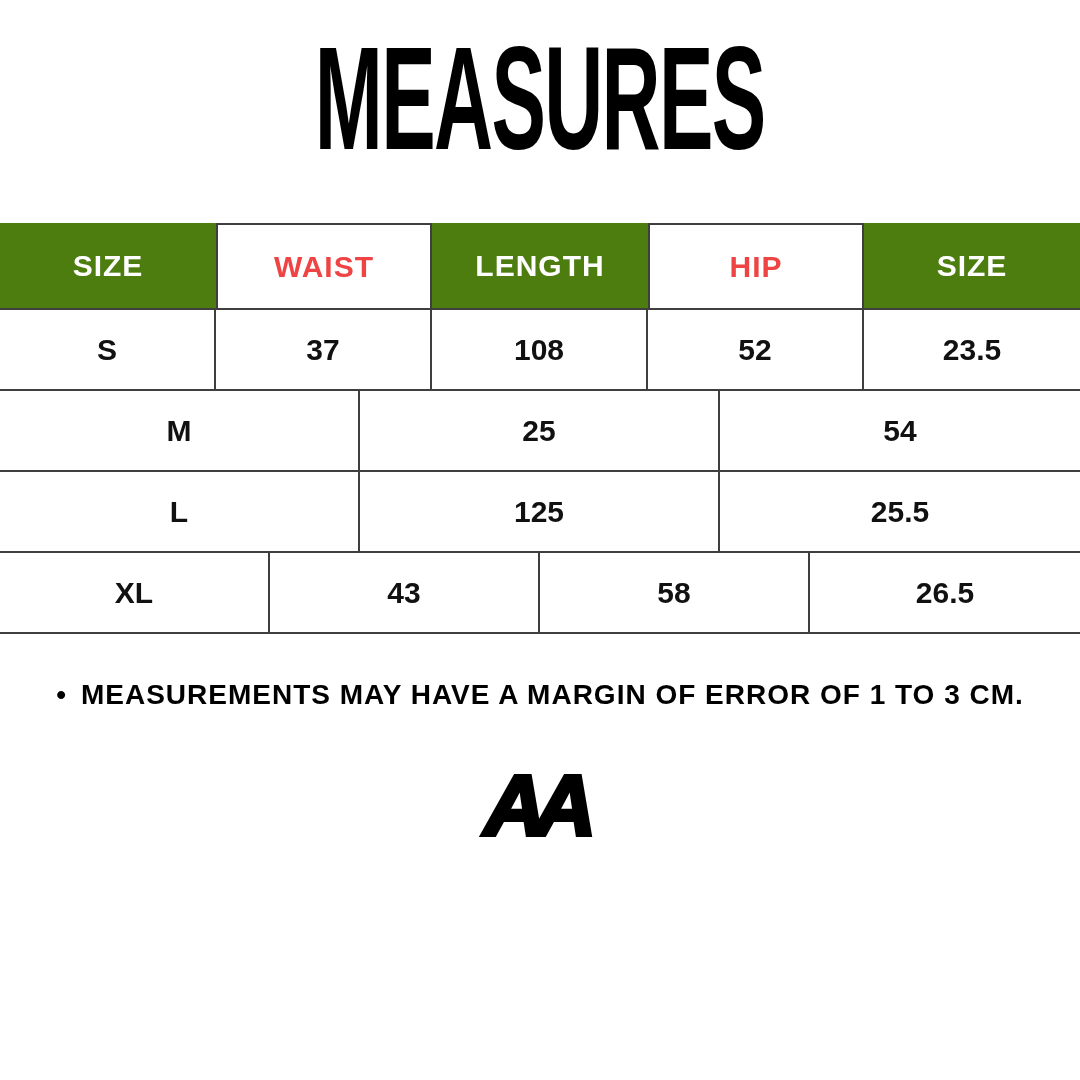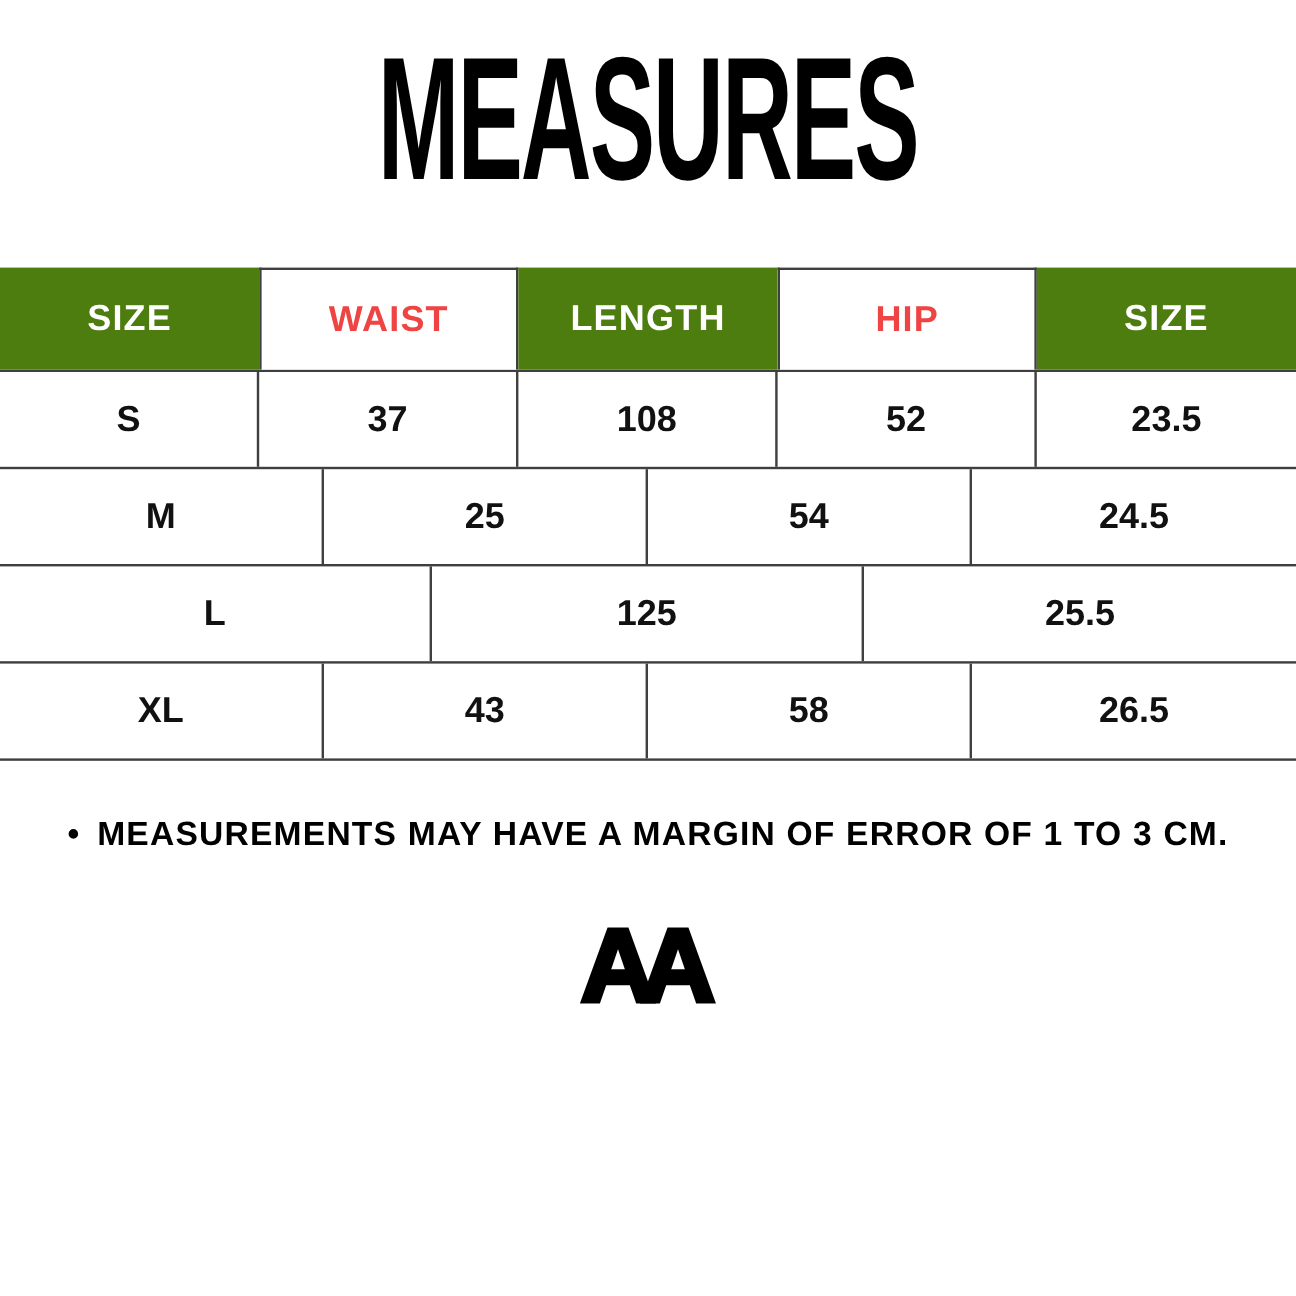--- a/index.html
+++ b/index.html
@@ -82,20 +82,21 @@
   
   .logo-row {
     position:absolute;
     top:762px; left:0;
     width:1080px;
     text-align:center;
   }
   .logo-text {
     display:inline-block;
     font-family:"Liberation Sans", sans-serif;
+    font-style:italic;
     font-weight:700;
     font-size:86px;
     line-height:1;
     letter-spacing:-12px;
     padding-right:12px;
     color:#000000;
     -webkit-text-stroke:4px #000000;
   }
 </style>
 </head>
@@ -124,21 +125,20 @@
         <div class="td">37</div>
         <div class="td">108</div>
         <div class="td">52</div>
         <div class="td">23.5</div>
       </div>
 
       <div class="tr">
         <div class="td">M</div>
         <div class="td">25</div>
         <div class="td">54</div>
-        <div class="td">24.5</div>
       </div>
 
       <div class="tr">
         <div class="td">L</div>
         <div class="td">125</div>
         <div class="td">25.5</div>
       </div>
 
       <div class="tr">
         <div class="td">XL</div>

